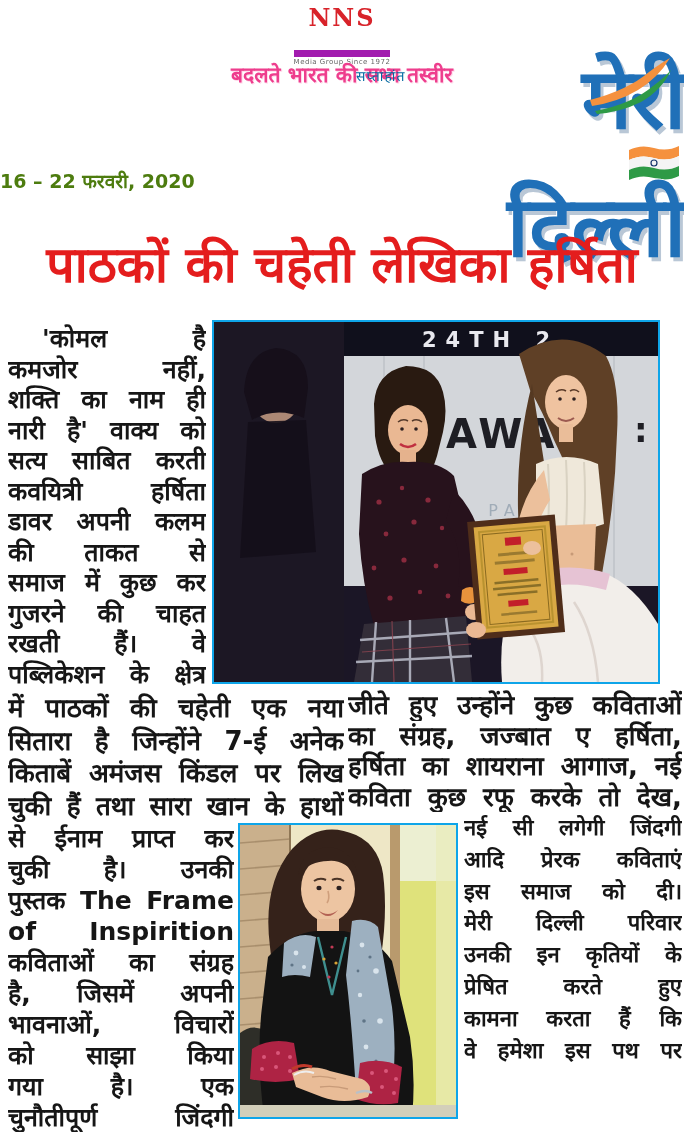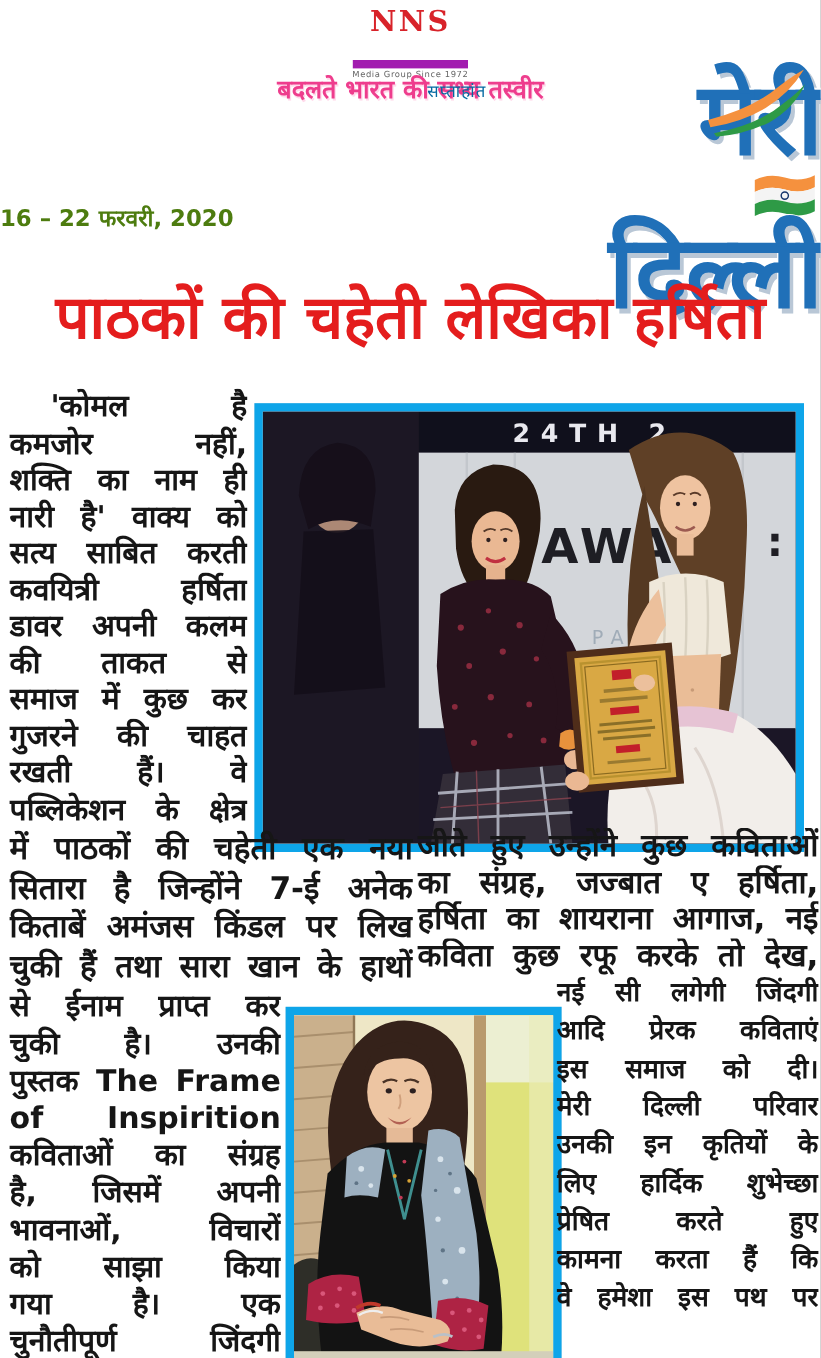--- a/index.html
+++ b/index.html
@@ -37,21 +37,21 @@
   #seg1 .tline:first-child { text-indent:34px; }
   #seg2 { left:8px;  top:692px; width:336px; font-size:26px; }
   #seg2 .tline { height:32.5px; line-height:32.5px; }
   #seg3 { left:8px;  top:823px; width:226px; font-size:25px; }
   #seg3 .tline { height:31px; line-height:31px; }
   #seg4 { left:348px; top:690px; width:334px; font-size:26px; }
   #seg4 .tline { height:30.5px; line-height:30.5px; }
   #seg5 { left:464px; top:812px; width:218px; font-size:22px; }
   #seg5 .tline { height:31.8px; line-height:31.8px; }
   
-  .photo { position:absolute; border:7px solid #0ea5e9; background:#e5e5e5;margin-top:16px; }
+  .photo { position:absolute; border:2px solid #0ea5e9; background:#b91c1c; }
   #photo1 { left:212px; top:320px; width:444px; height:360px; }
   #photo2 { left:238px; top:823px; width:216px; height:292px; }
   .photo svg { display:block; }
 </style>
 </head>
 <body>
 
 <div id="page">
 
   <div class="nns">
@@ -327,19 +327,18 @@
       <div class="tline">का संग्रह, जज्बात ए हर्षिता,</div>
       <div class="tline">हर्षिता का शायराना आगाज, नई</div>
       <div class="tline">कविता कुछ रफू करके तो देख,</div>
     </div>
   <div class="seg" id="seg5">
       <div class="tline">नई सी लगेगी जिंदगी</div>
       <div class="tline">आदि प्रेरक कविताएं</div>
       <div class="tline">इस समाज को दी।</div>
       <div class="tline">मेरी दिल्ली परिवार</div>
       <div class="tline">उनकी इन कृतियों के</div>
-      <div class="tline">लिए हार्दिक शुभेच्छा</div>
       <div class="tline">प्रेषित करते हुए</div>
       <div class="tline">कामना करता हैं कि</div>
       <div class="tline">वे हमेशा इस पथ पर</div>
     </div>
 
 </div>
 
 </body></html>

